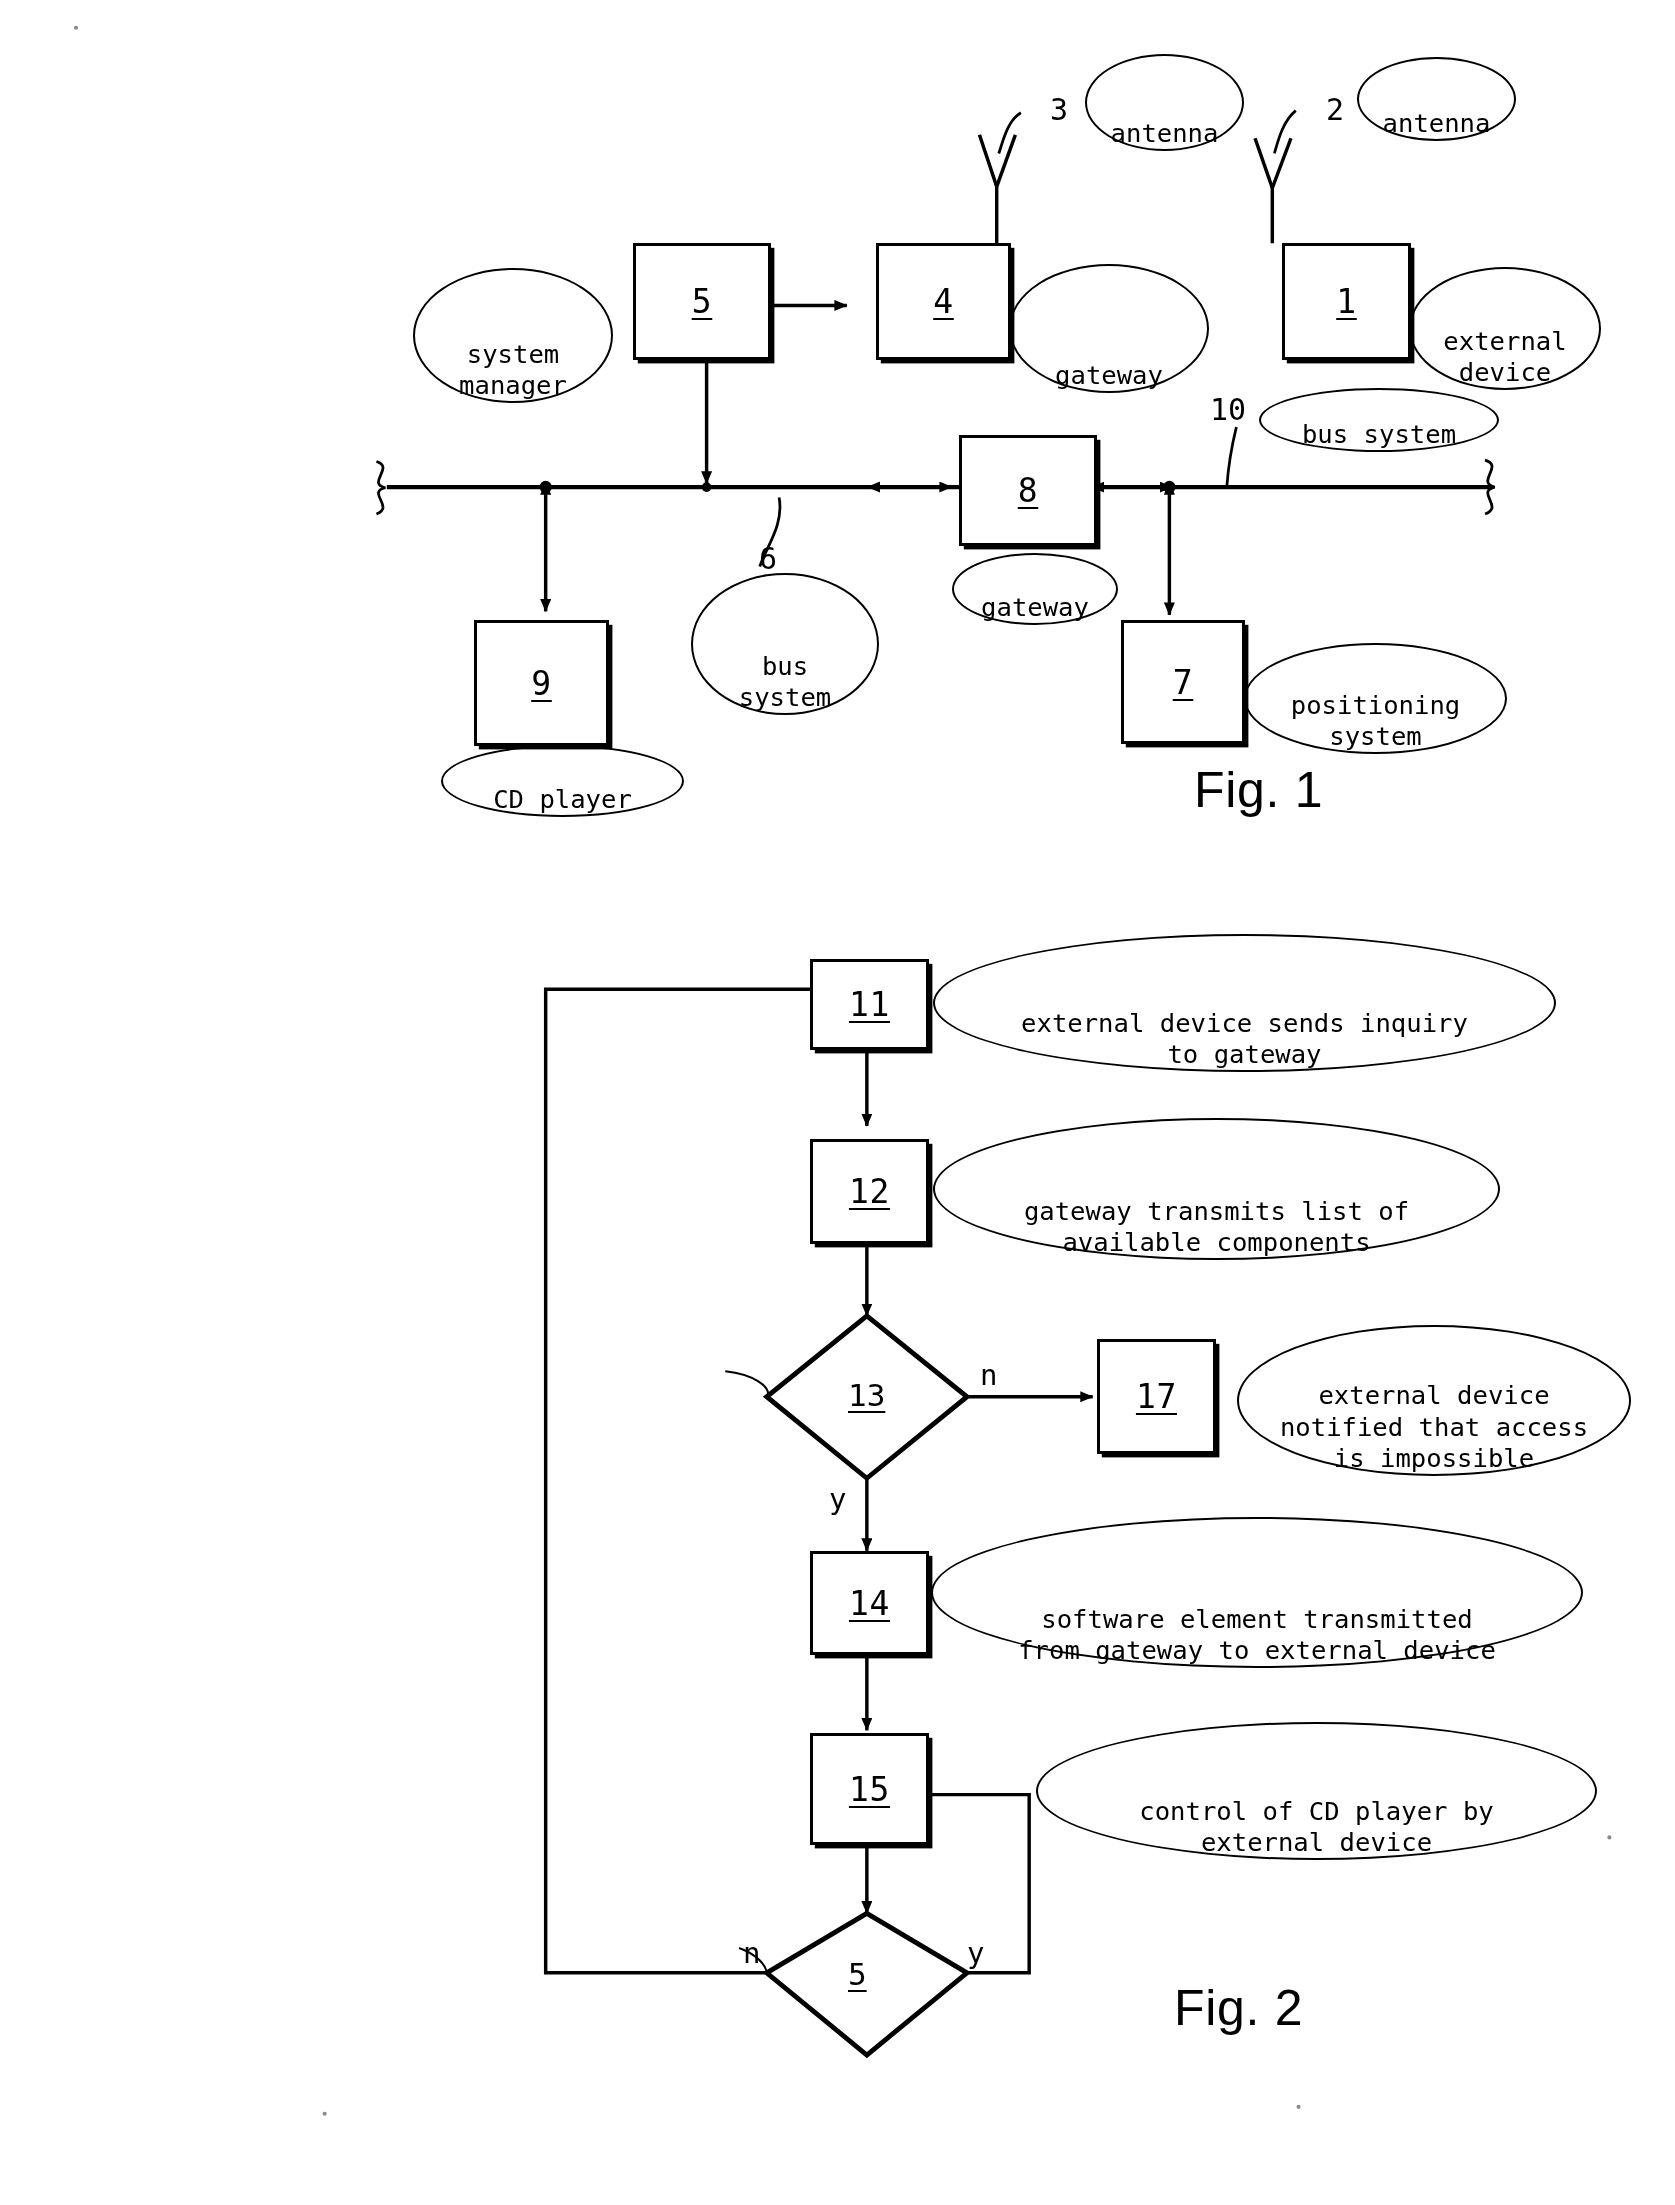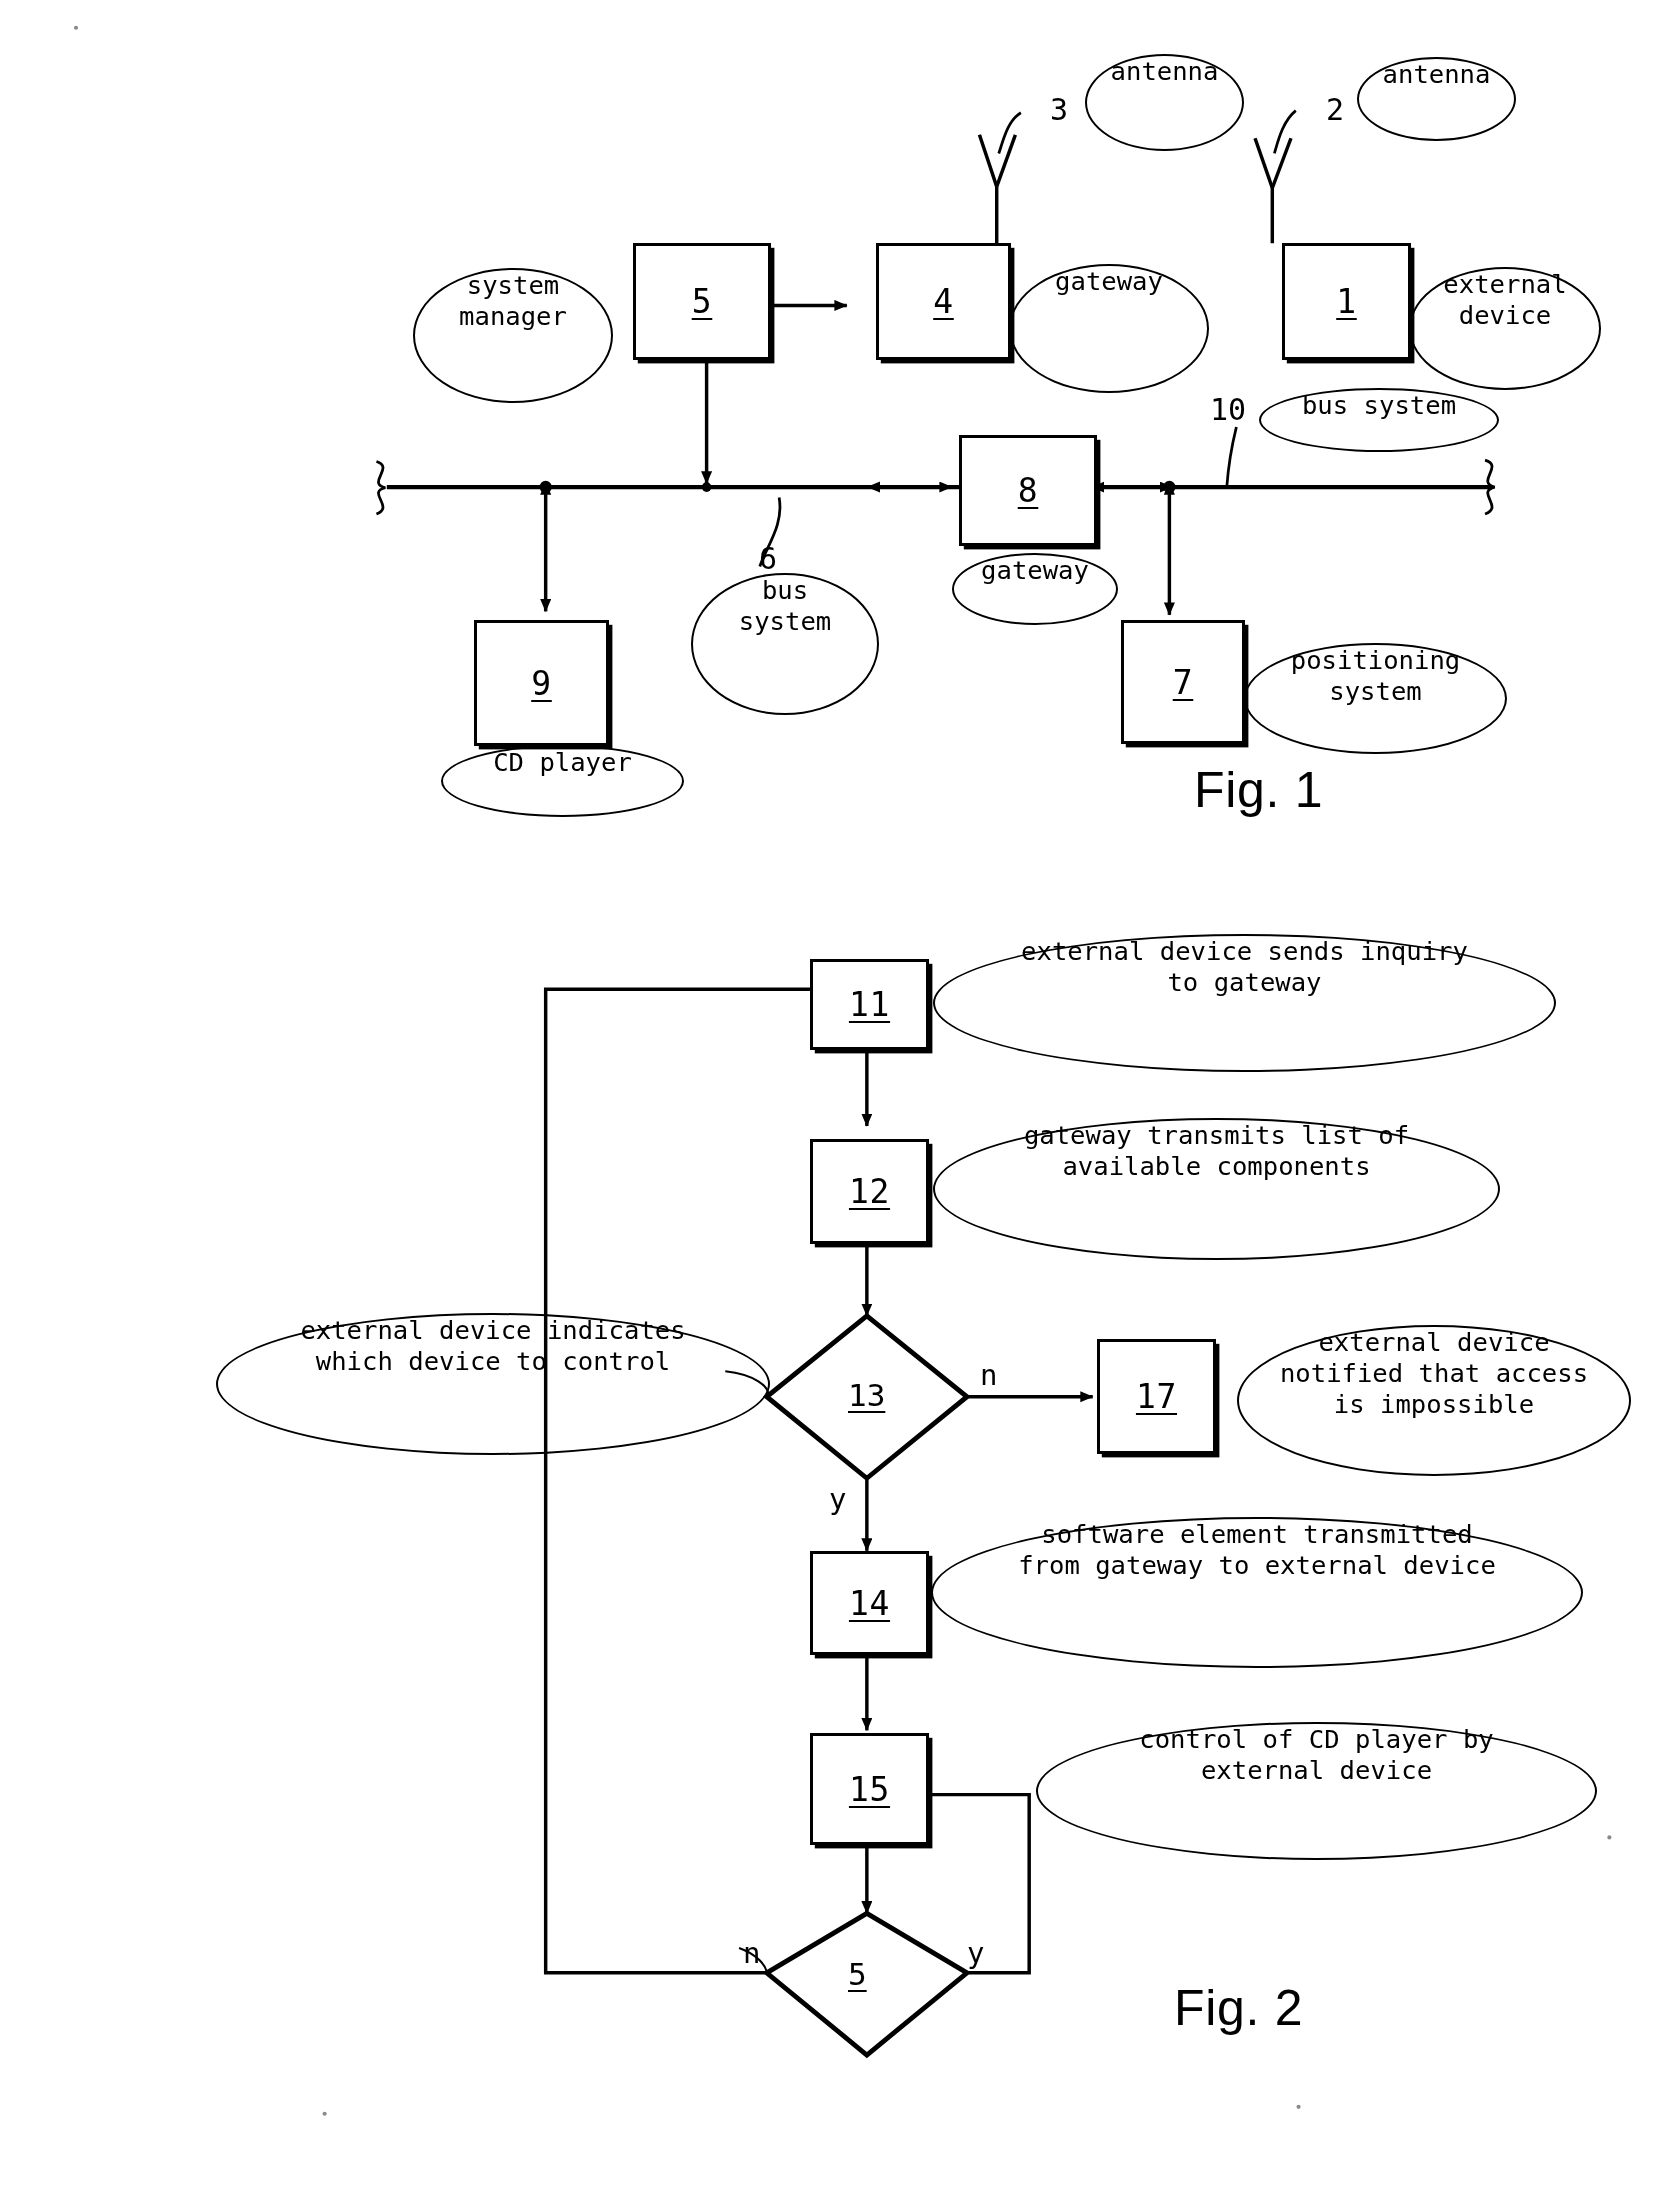--- a/index.html
+++ b/index.html
@@ -35,21 +35,21 @@
     text-decoration-thickness:2.1px;
     letter-spacing:0.7px;
   }
   .bubble{
     position:absolute;
     border:2.1px solid #000;
     border-radius:50%;
     background:transparent;
     box-sizing:border-box;
     display:flex;
-    align-items:flex-start;
+    align-items:flex-end;
     justify-content:center;
     text-align:center;
     padding:0 9.7px;
   }
   .bubble span{
     font-family:"DejaVu Sans Mono", monospace;
     font-size:25.6px;
     line-height:1.22;
     white-space:pre-line;
     letter-spacing:0px;
@@ -278,24 +278,20 @@
   <div class="bubble" style="left:933px; top:934px; width:623px; height:138px;">
     <span>external device sends inquiry
 to gateway</span>
   </div>
 
   <div class="bubble" style="left:933px; top:1118px; width:567px; height:142px;">
     <span>gateway transmits list of
 available components</span>
   </div>
 
-  <div class="bubble" style="left:216px; top:1313px; width:554px; height:142px;">
-    <span>external device indicates
-which device to control</span>
-  </div>
 
   <div class="bubble" style="left:1237px; top:1325px; width:394px; height:151px;">
     <span>external device
 notified that access
 is impossible</span>
   </div>
 
   <div class="bubble" style="left:931px; top:1517px; width:652px; height:151px;">
     <span>software element transmitted
 from gateway to external device</span>

